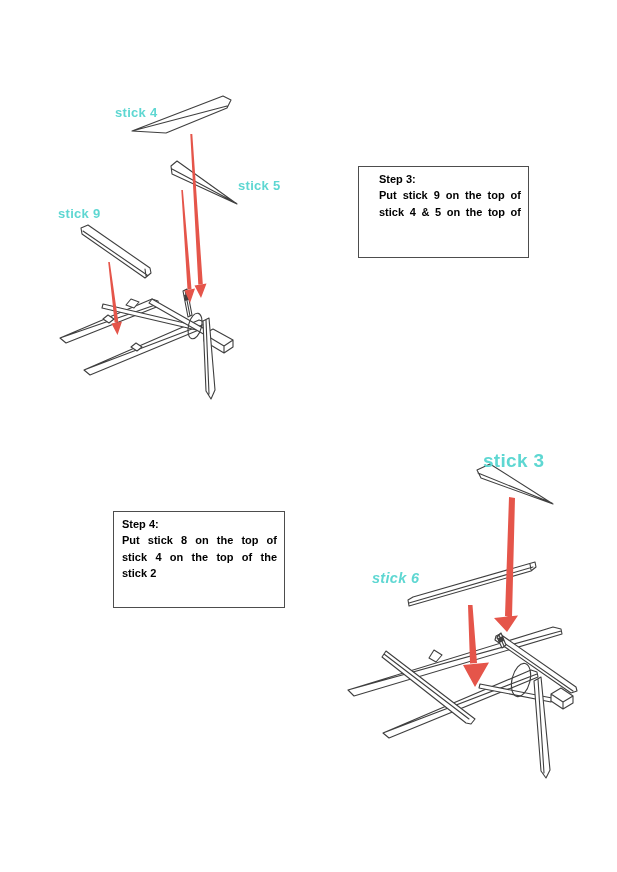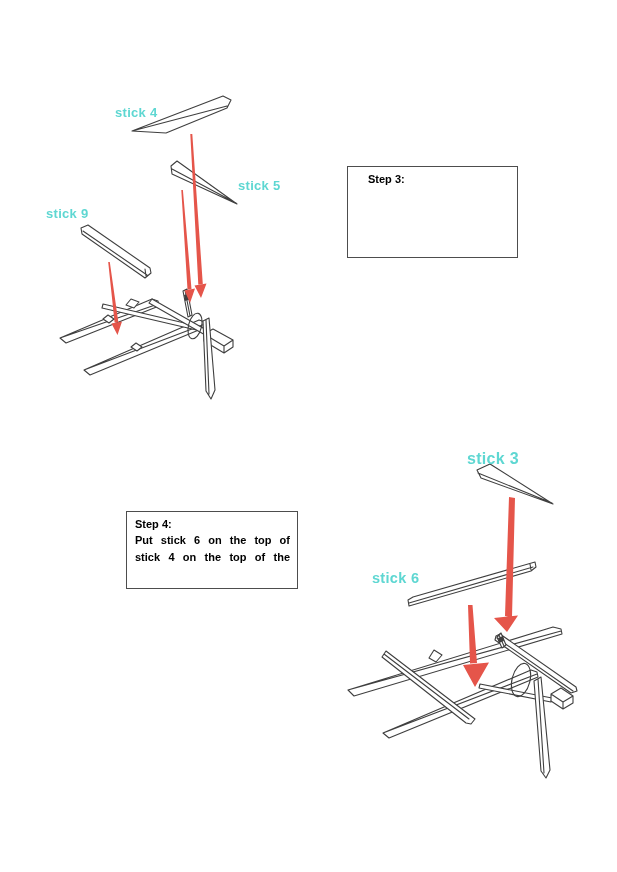--- a/index.html
+++ b/index.html
@@ -15,38 +15,38 @@
     position:absolute;
     font-family:"Liberation Sans",sans-serif;
     font-weight:600;
     font-size:13px;
     letter-spacing:.3px;
     color:var(--c-label,#5ed7d2);
     white-space:nowrap;
   }
   .lbl-s4{left:115px;top:105px;}
   .lbl-s5{left:238px;top:178px;}
-  .lbl-s9{left:46px;top:206px;}
-  .lbl-s3{left:467px;top:450px;font-size:16px;}
-  .lbl-s6{left:372px;top:570px;font-size:14.5px;}
+  .lbl-s9{left:58px;top:206px;}
+  .lbl-s3{left:483px;top:450px;font-size:19px;}
+  .lbl-s6{left:372px;top:570px;font-size:14.5px;font-style:italic;}
   .step-box{
     position:absolute;
     box-sizing:border-box;
     background:#fff;
     border:1.2px solid var(--c-border,#4d4d4d);
     padding:4px 7px 3px 8px;
     color:var(--c-text,#000);
     font-family:"Liberation Sans",sans-serif;
     font-weight:bold;
     font-size:11px;
     line-height:16.4px;
     overflow:hidden;
   }
-  .box3{left:347px;top:166px;width:171px;height:92px;padding-left:20px;}
-  .box4{left:126px;top:511px;width:172px;height:78px;}
+  .box3{left:358px;top:166px;width:171px;height:92px;padding-left:20px;}
+  .box4{left:113px;top:511px;width:172px;height:97px;}
   .step-line{text-align:justify;text-align-last:justify;}
   .step-line.last{text-align-last:left;}
 </style>
 </head>
 <body>
 
 <div class="page">
 
   <svg class="art" width="617" height="872" viewBox="0 0 617 872">
 
@@ -95,21 +95,24 @@
   </svg>
 
   <div class="stick-label lbl-s4">stick 4</div>
   <div class="stick-label lbl-s5">stick 5</div>
   <div class="stick-label lbl-s9">stick 9</div>
   <div class="stick-label lbl-s3">stick 3</div>
   <div class="stick-label lbl-s6">stick 6</div>
 
   <div class="step-box box3">
     <div class="step-title">Step 3:</div>
+    <div class="step-line">Put stick 9 on the top of</div>
+    <div class="step-line">stick 4 &amp; 5 on the top of</div>
   </div>
 
   <div class="step-box box4">
     <div class="step-title">Step 4:</div>
-    <div class="step-line">Put stick 6 on the top of</div>
+    <div class="step-line">Put stick 8 on the top of</div>
     <div class="step-line">stick 4 on the top of the</div>
+    <div class="step-line last">stick 2</div>
   </div>
 
 </div>
 
 </body></html>

